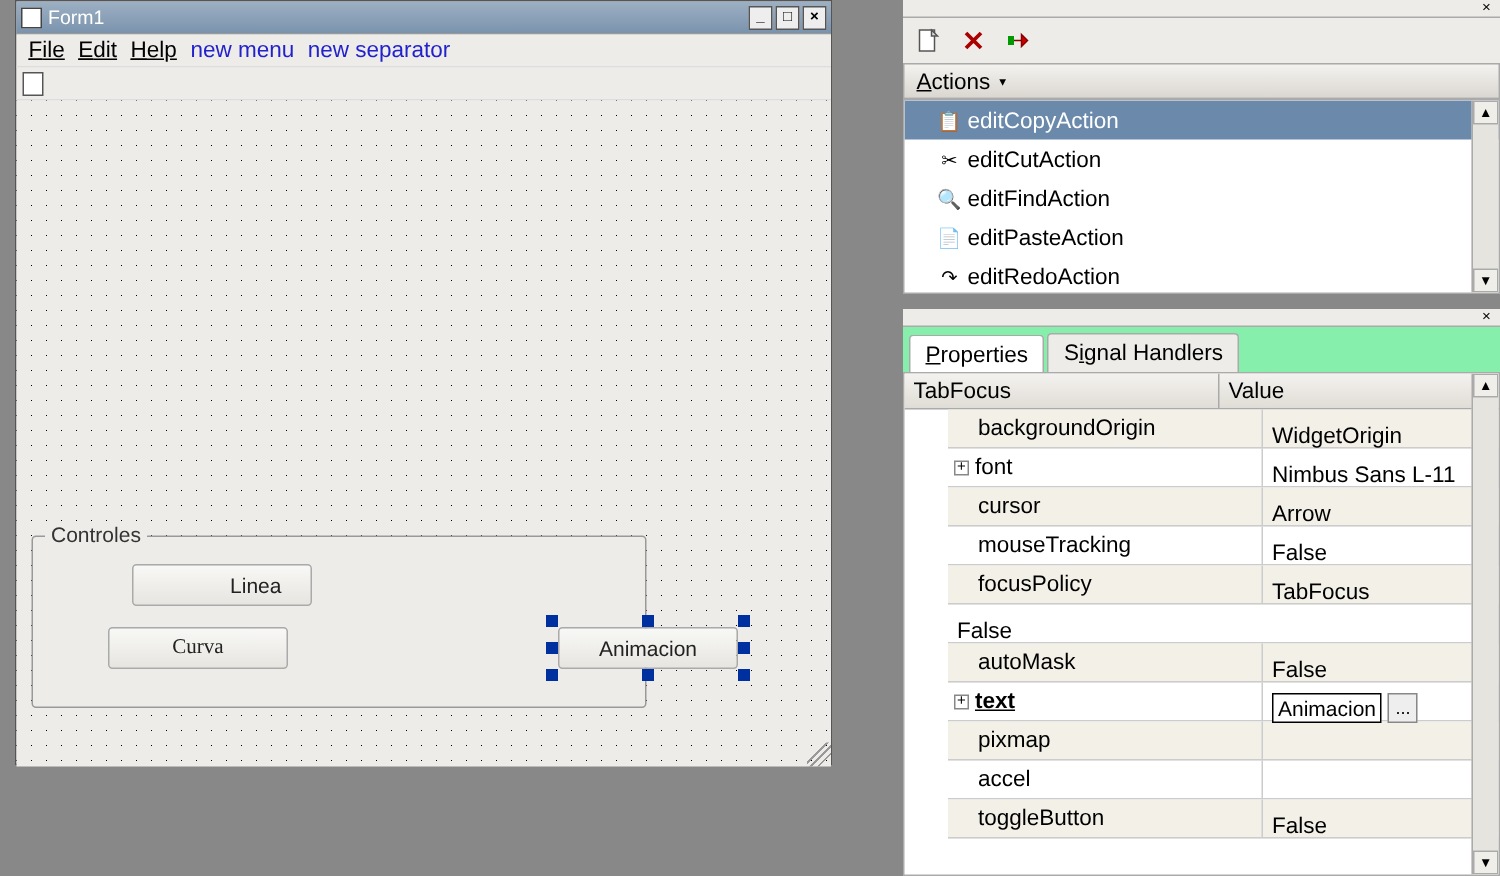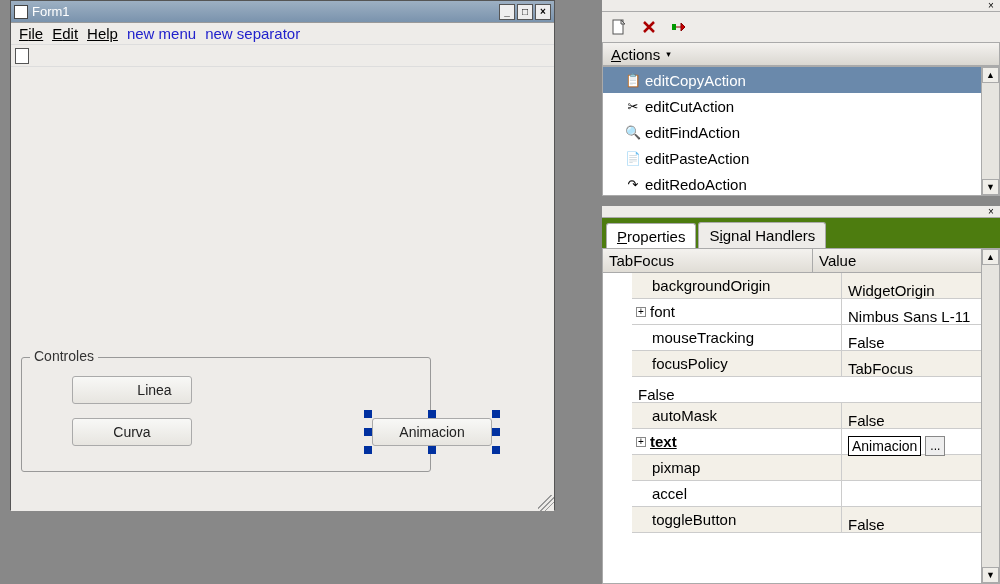--- a/index.html
+++ b/index.html
@@ -41,21 +41,21 @@
 .action-header .dd { font-size:9px;}
 .actions-list { height: 130px; background:#fff; border:1px solid #aaa; overflow:hidden; position:relative;}
 .actions-list .scroll { position:absolute; right:0; top:0; bottom:0; width:18px; background:#e6e4df; border-left:1px solid #aaa;}
 .actions-list .scroll .sbtn { height:16px; background:#f0eee9; border:1px solid #aaa; display:flex; align-items:center; justify-content:center; font-size:9px;}
 .actions-list .scroll .bar { position:absolute; top:16px; bottom:16px; left:0; right:0;}
 .actions-list .row { height: 26px; display:flex; align-items:center; padding-left:22px; font-size:15px; gap:4px; cursor:pointer;}
 .actions-list .row .ic { width:16px; height:16px; display:inline-flex; align-items:center; justify-content:center; font-size:13px;}
 .actions-list .row.sel { background:#6a89ab; color:#fff; }
 .divider { height: 10px; background:#888;}
 
-.prop-tabs { height: 30px; background:#4d7c0f; display:flex; align-items:flex-end; padding: 4px 4px 0 4px; gap:0;}
+.prop-tabs { height: 30px; background:#86efac; display:flex; align-items:flex-end; padding: 4px 4px 0 4px; gap:0;}
 .prop-tabs .tab { padding: 4px 10px; border:1px solid #aaa; border-bottom:none; background:#eeece9; font-size:15px; border-radius:3px 3px 0 0; margin-right:2px; cursor:pointer;}
 .prop-tabs .tab.active { background:#fff; position:relative; top:1px; font-weight:normal;}
 .prop-tabs .tab .ul { text-decoration: underline;}
 .prop-grid { flex:1; border:1px solid #aaa; background:#fff; position:relative; overflow:hidden;}
 .prop-grid .pscroll { position:absolute; right:0; top:0; bottom:0; width:18px; background:#e6e4df; border-left:1px solid #aaa;}
 .prop-grid .pscroll .sbtn { height:16px; background:#f0eee9; border:1px solid #aaa; display:flex; align-items:center; justify-content:center; font-size:9px;}
 .prop-header { display:flex; height:24px; background:linear-gradient(to bottom,#f4f2ef,#e0ddd6); border-bottom:1px solid #aaa; font-size:15px;}
 .prop-header .c1 { width:210px; padding:3px 6px; border-right:1px solid #aaa;}
 .prop-header .c2 { flex:1; padding:3px 6px;}
 .prow { display:flex; height:26px; font-size:15px; border-bottom:1px solid #ccc;margin-left:29px;}
@@ -86,22 +86,22 @@
     <span class="menu-new">new menu</span>
     <span class="menu-new">new separator</span>
   </div>
   <div class="toolbar-form">
     <span class="page-icon"></span>
   </div>
   <div class="canvas">
     <div class="dotgrid"></div>
     <div class="fieldset">
       <div class="legend">Controles</div>
-      <div class="qbtn" style="left:50px; top:18px;padding-left:45px;">Linea</div>
-      <div class="qbtn" style="left:50px; top:60px;">Curva</div>
+      <div class="qbtn" style="left:66px; top:18px;padding-left:45px;">Linea</div>
+      <div class="qbtn" style="left:50px; top:60px;font-family:Liberation Serif, serif;">Curva</div>
       <div class="qbtn selected" style="left:350px; top:60px;">Animacion</div>
       <div class="sel-handles" style="left:346px; top:56px; width:128px; height:36px;">
         <div class="h" style="left:-4px;top:-4px"></div>
           <div class="h" style="left:60px;top:-4px"></div>
           <div class="h" style="right:-4px;top:-4px"></div>
         <div class="h" style="left:-4px;top:14px"></div>
           <div class="h" style="right:-4px;top:14px"></div>
         <div class="h" style="left:-4px;bottom:-4px"></div>
           <div class="h" style="left:60px;bottom:-4px"></div>
           <div class="h" style="right:-4px;bottom:-4px"></div>
@@ -193,20 +193,28 @@
         </div>
         <div class="prow">
           <div class="c1">
             <span class="exp">+</span>
             <span class="lbl">font</span>
           </div>
           <div class="c2">
             <span>Nimbus Sans L-11</span>
           </div>
         </div>
+        <div class="prow odd">
+          <div class="c1">
+            <span class="lbl">cursor</span>
+          </div>
+          <div class="c2">
+            <span>Arrow</span>
+          </div>
+        </div>
         <div class="prow">
           <div class="c1">
             <span class="lbl">mouseTracking</span>
           </div>
           <div class="c2">
             <span>False</span>
           </div>
         </div>
         <div class="prow odd">
           <div class="c1">

